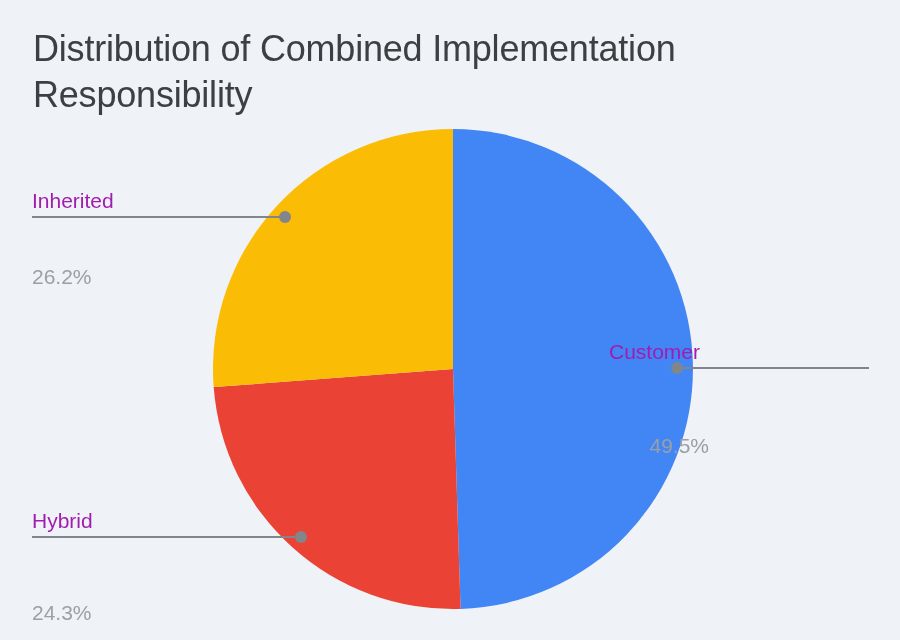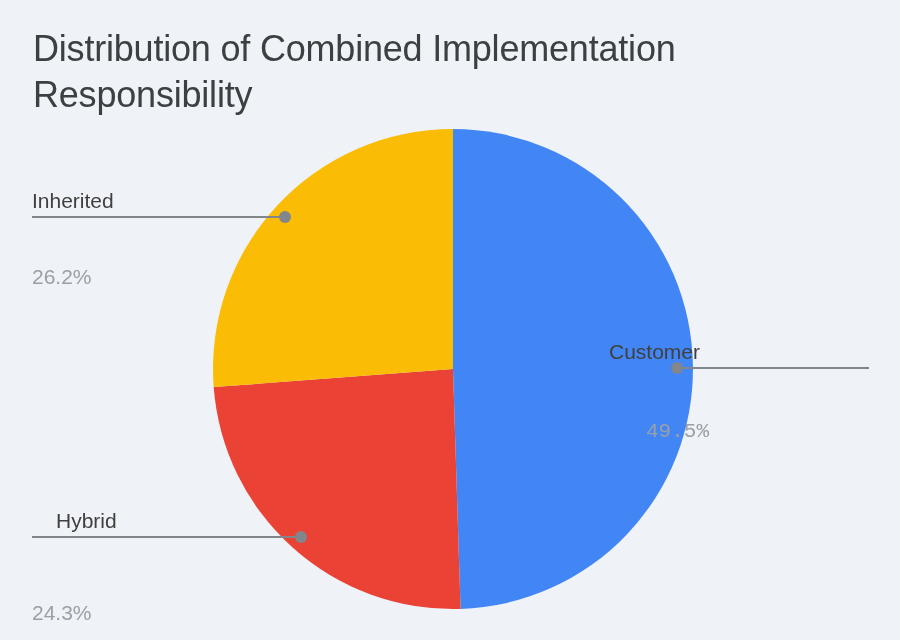--- a/index.html
+++ b/index.html
@@ -35,40 +35,40 @@
   }
   #pie-svg {
     position: absolute;
     left: 0;
     top: 0;
   }
   .slice-label {
     position: absolute;
     font-size: 21px;
     line-height: 25px;
-    color: #404040;
+    color: #a21caf;
     white-space: nowrap;
   }
   .slice-value {
     position: absolute;
     font-size: 21px;
     line-height: 25px;
     color: #9aa0a6;
     white-space: nowrap;
     margin-top: 44px;
   }
   
   #label-inherited-name { left: 32px; top: 188px; }
   #label-inherited-value { left: 32px; top: 220px; }
   
-  #label-hybrid-name { left: 32px; top: 508px; margin-left: 24px; }
+  #label-hybrid-name { left: 32px; top: 508px; }
   #label-hybrid-value { left: 32px; top: 556px; }
   
   #label-customer-name { right: 40px; top: 339px; text-align: center; }
-  #label-customer-value { right: 31px; top: 375px; text-align: left; font-family: Liberation Mono, monospace; }
+  #label-customer-value { right: 31px; top: 389px; text-align: left; }
 </style>
 </head>
 <body>
 
 <div id="stage">
 
   <div id="chart-title">Distribution of Combined Implementation
 Responsibility</div>
 
   <svg id="pie-svg" width="900" height="640" viewBox="0 0 900 640">

